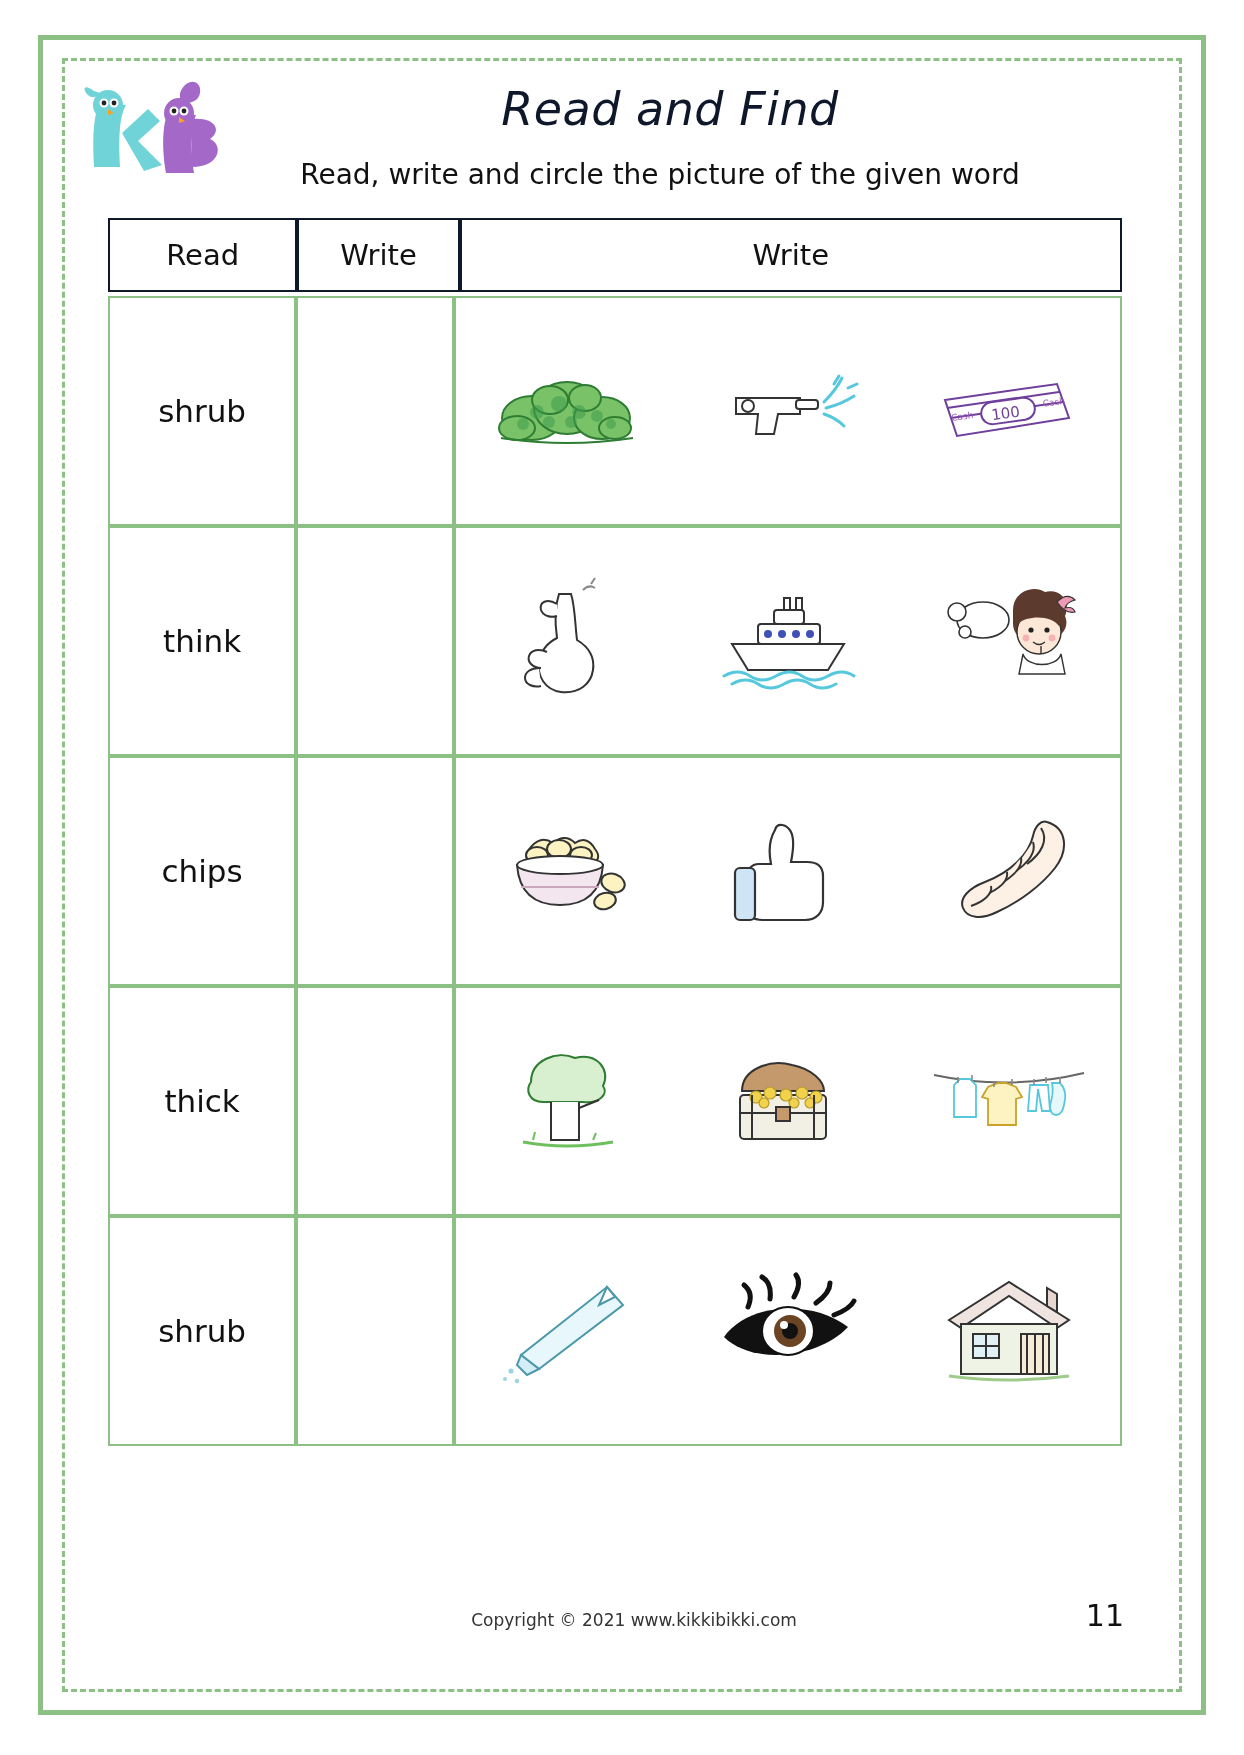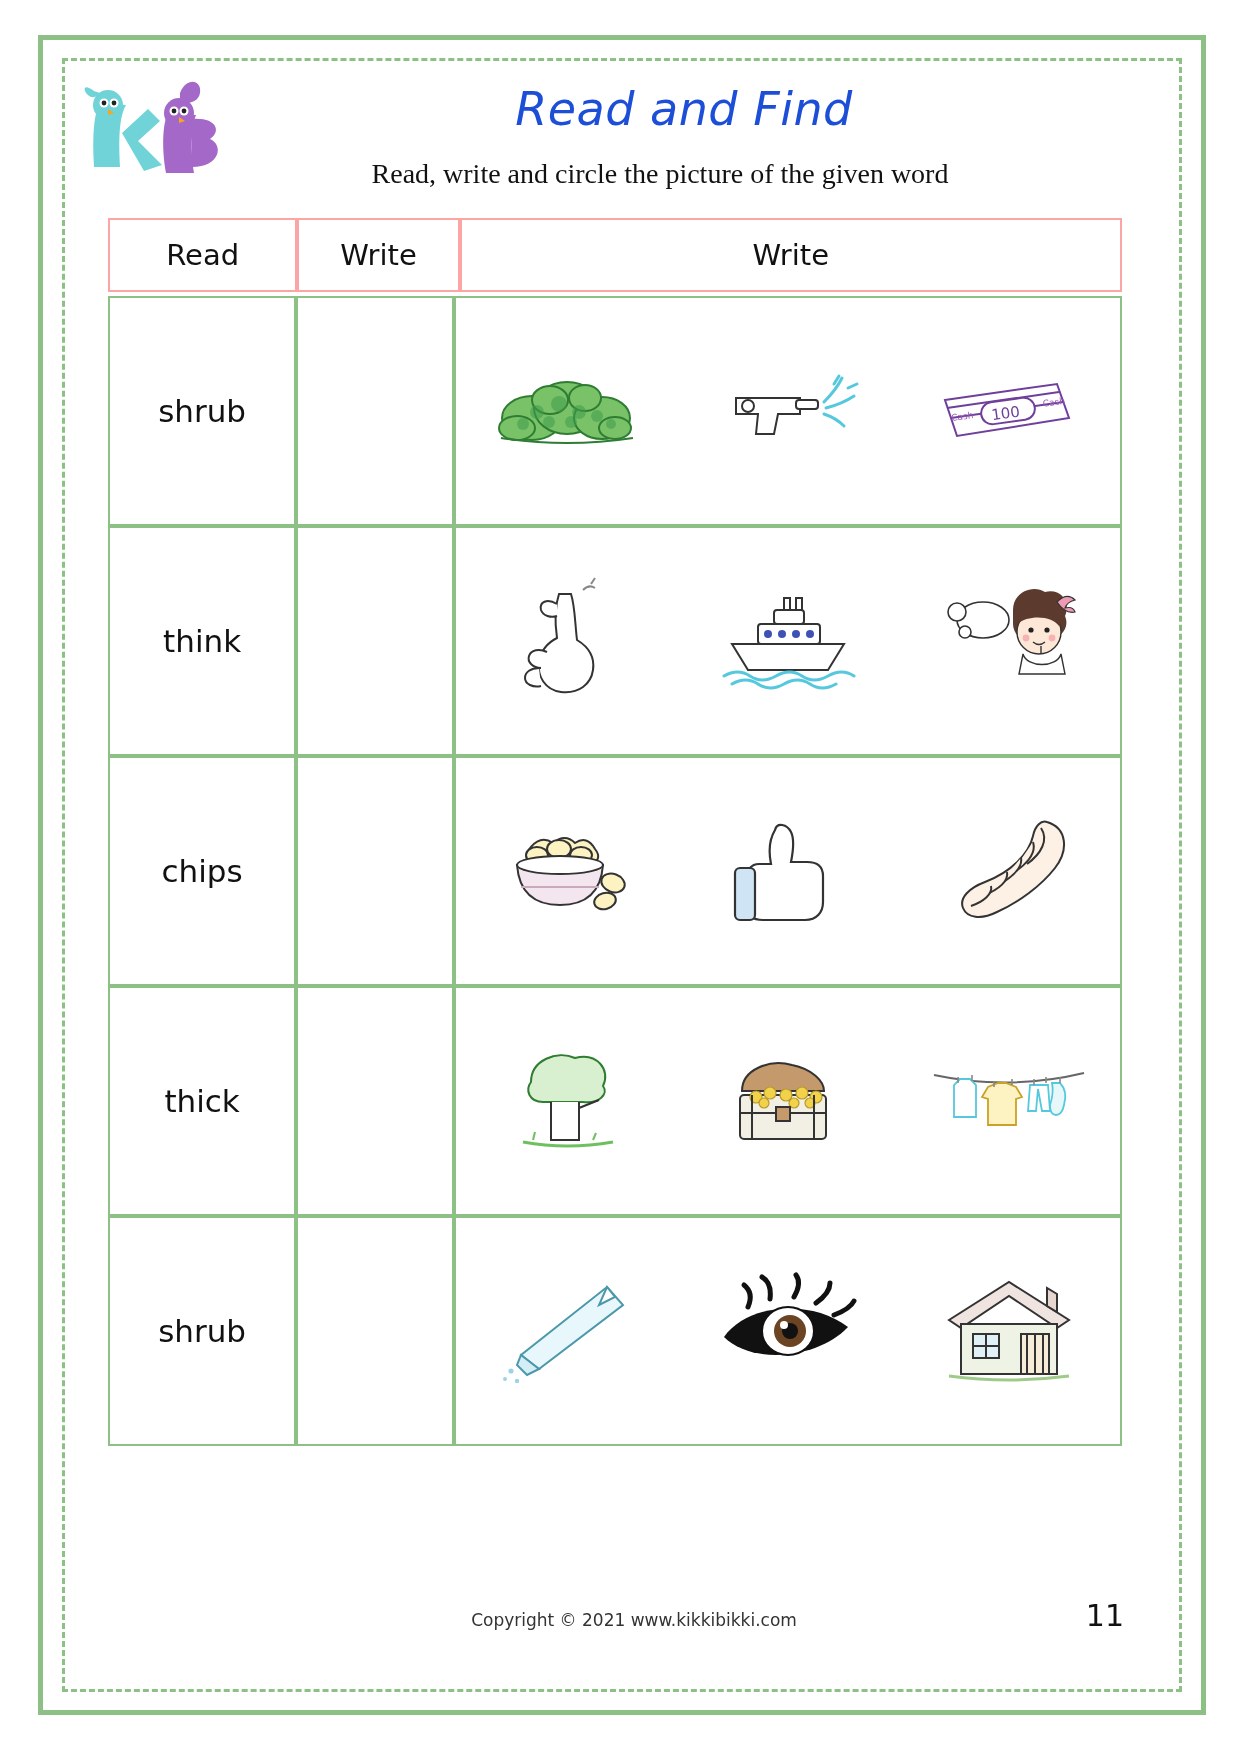--- a/index.html
+++ b/index.html
@@ -43,52 +43,51 @@
   
   .logo {
     position: absolute;
     left: 82px; top: 75px;
     width: 150px;
     height: 110px;
   }
   
   .title {
     position: absolute;
-    left: 244px;
+    left: 230px;
     top: 82px;
     width: 880px;
     text-align: center;
     font-family: "DejaVu Sans", sans-serif;
     font-size: 46px;
     font-style: italic;
-    color: #1d4ed8;
+    color: #0f172a;
     letter-spacing: 0.5px;
   }
   .subtitle {
     position: absolute;
     left: 160px;
     top: 158px;
     width: 1000px;
     text-align: center;
     font-size: 28px;
     color: #111111;
-    font-family: Liberation Serif, serif;
   }
 
   
   .table {
     position: absolute;
     left: 108px;
     top: 218px;
     width: 1014px;
     border-collapse: separate;
     border-spacing: 0;
   }
   .thead-row td {
-    border: 2px solid #fca5a5;
+    border: 2px solid #0f172a;
     height: 68px;
     text-align: center;
     vertical-align: middle;
     font-size: 29px;
     color: #111111;
   }
   .col-read { width: 186px; }
   .col-write { width: 158px; }
   .col-circle { width: 670px; }
 

